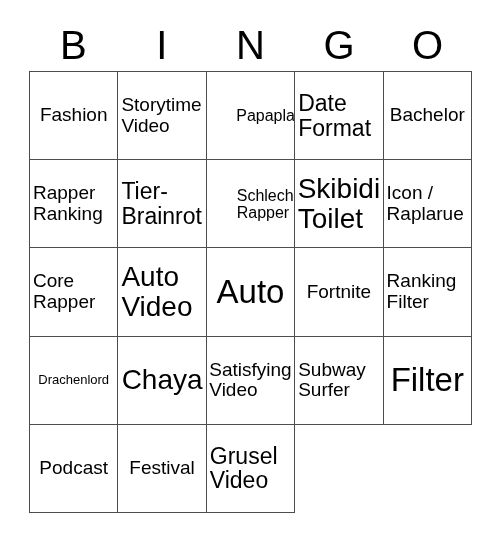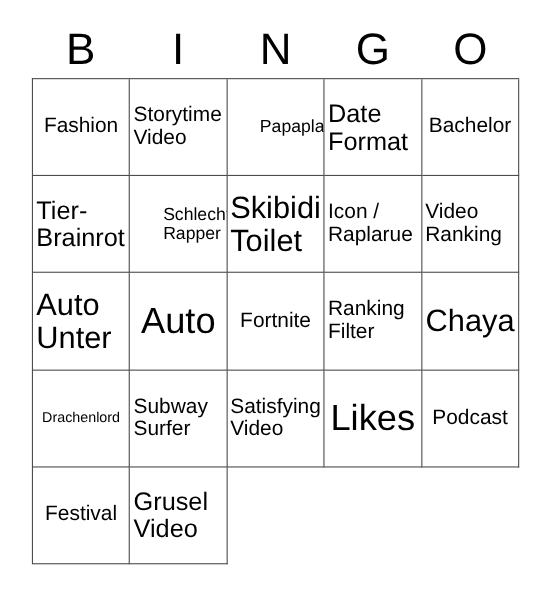--- a/index.html
+++ b/index.html
@@ -110,61 +110,64 @@
       </div>
       <div class="cell fs-sm">
         <span class="cell-text">Papaplatte</span>
       </div>
       <div class="cell fs-lg">
         <span class="cell-text">Date Format</span>
       </div>
       <div class="cell fs-md">
         <span class="cell-text">Bachelor</span>
       </div>
+      <div class="cell fs-md">
+        <span class="cell-text">Rapper Ranking</span>
+      </div>
       <div class="cell fs-lg">
         <span class="cell-text">Tier-Brainrot</span>
       </div>
       <div class="cell fs-sm">
         <span class="cell-text">Schlechter Rapper</span>
       </div>
       <div class="cell fs-xl">
         <span class="cell-text">Skibidi Toilet</span>
       </div>
       <div class="cell fs-md">
         <span class="cell-text">Icon / Raplarue</span>
       </div>
       <div class="cell fs-md">
-        <span class="cell-text">Video Ranking</span>
+        <span class="cell-text">Core Rapper</span>
       </div>
       <div class="cell fs-xl">
-        <span class="cell-text">Auto Unter</span>
+        <span class="cell-text">Auto Video</span>
       </div>
       <div class="cell fs-xxl">
         <span class="cell-text">Auto</span>
       </div>
       <div class="cell fs-md">
         <span class="cell-text">Fortnite</span>
       </div>
       <div class="cell fs-md">
         <span class="cell-text">Ranking Filter</span>
       </div>
+      <div class="cell fs-xs">
+        <span class="cell-text">Drachenlord</span>
+      </div>
       <div class="cell fs-xl">
         <span class="cell-text">Chaya</span>
       </div>
-      <div class="cell fs-xs">
-        <span class="cell-text">Drachenlord</span>
+      <div class="cell fs-md">
+        <span class="cell-text">Satisfying Video</span>
       </div>
       <div class="cell fs-md">
         <span class="cell-text">Subway Surfer</span>
       </div>
-      <div class="cell fs-md">
-        <span class="cell-text">Satisfying Video</span>
-      </div>
       <div class="cell fs-xxl">
-        <span class="cell-text">Likes</span>
+        <span class="cell-text">Filter</span>
       </div>
       <div class="cell fs-md">
         <span class="cell-text">Podcast</span>
       </div>
       <div class="cell fs-md">
         <span class="cell-text">Festival</span>
       </div>
       <div class="cell fs-lg">
         <span class="cell-text">Grusel Video</span>
       </div>

